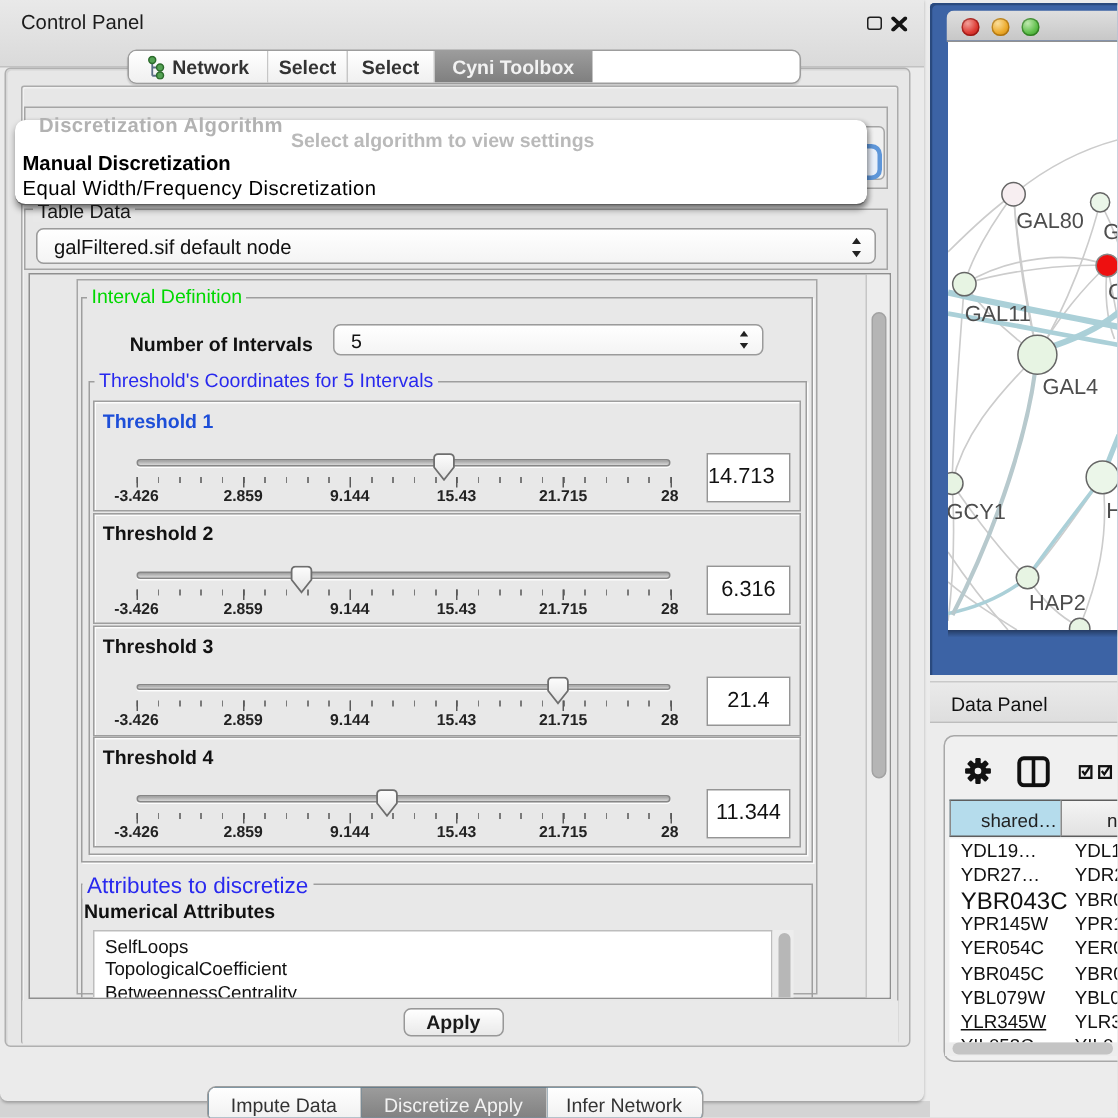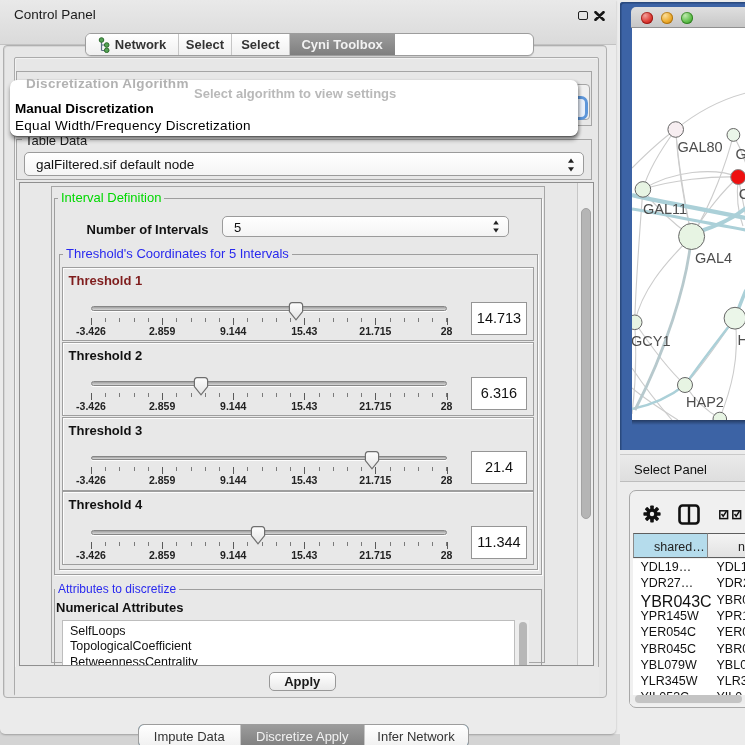--- a/index.html
+++ b/index.html
@@ -66,21 +66,21 @@
     <div class="abs" style="left:202px;top:32.5px;width:287px;height:21px;background:linear-gradient(#ffffff,#f4f4f4);border:1px solid #9b9b9b;border-radius:5px;">
       <div class="abs" style="left:11px;top:3px;font-size:13px;color:#111;">5</div>
       <svg class="abs" style="right:8px;top:3.5px;" width="8" height="13" viewBox="0 0 8 13">
         <path d="M4 0.5 L6.8 4.4 L1.2 4.4 Z" fill="#222"></path>
           <path d="M4 12.5 L6.8 8.6 L1.2 8.6 Z" fill="#222"></path>
       </svg>
     </div>
     <div class="abs" style="left:38.5px;top:70.5px;width:479px;height:316.5px;border:1px solid #9e9e9e;box-shadow:1px 1px 0 rgba(255,255,255,0.85);"></div>
     <div class="abs" style="left:43px;top:63px;font-size:13px;color:#2929ee;background:#e8e8e8;padding:0 3px;">Threshold's Coordinates for 5 Intervals</div>
     <div class="abs" style="left:42px;top:84.0px;width:471.5px;height:74px;border:1px solid #9e9e9e;background:#e8e8e8;box-shadow:inset 1px 1px 0 rgba(255,255,255,0.9);">
-      <div class="abs" style="left:5.5px;top:5px;font-size:13px;font-weight:bold;color:#7f1d1d;">Threshold 1</div>
+      <div class="abs" style="left:5.5px;top:5px;font-size:13px;font-weight:bold;color:#1d4ed8;">Threshold 1</div>
       <div class="abs" style="left:28.0px;top:38px;width:355.5px;height:4.5px;border:1px solid #868686;border-radius:2.5px;background:linear-gradient(#9f9f9f,#d8d8d8);box-shadow:0 1px 0 rgba(255,255,255,0.9);"></div>
       <div class="abs" style="left:28.0px;top:49.5px;width:356.5px;height:4px;background:repeating-linear-gradient(90deg,#7a7a7a 0,#7a7a7a 1px,transparent 1px,transparent 14.219999999999999px);"></div>
       <div class="abs" style="left:28.0px;top:49.5px;width:1px;height:7px;background:#5a5a5a;"></div>
       <div class="abs" style="left:3.0px;top:56.5px;width:50px;text-align:center;font-size:10.5px;font-weight:bold;color:#222;">-3.426</div>
       <div class="abs" style="left:99.1px;top:49.5px;width:1px;height:7px;background:#5a5a5a;"></div>
       <div class="abs" style="left:74.1px;top:56.5px;width:50px;text-align:center;font-size:10.5px;font-weight:bold;color:#222;">2.859</div>
       <div class="abs" style="left:170.2px;top:49.5px;width:1px;height:7px;background:#5a5a5a;"></div>
       <div class="abs" style="left:145.2px;top:56.5px;width:50px;text-align:center;font-size:10.5px;font-weight:bold;color:#222;">9.144</div>
       <div class="abs" style="left:241.3px;top:49.5px;width:1px;height:7px;background:#5a5a5a;"></div>
       <div class="abs" style="left:216.3px;top:56.5px;width:50px;text-align:center;font-size:10.5px;font-weight:bold;color:#222;">15.43</div>
@@ -90,21 +90,21 @@
       <div class="abs" style="left:358.5px;top:56.5px;width:50px;text-align:center;font-size:10.5px;font-weight:bold;color:#222;">28</div>
       <svg class="abs" style="left:225.2px;top:33.5px;" width="16" height="19" viewBox="0 0 16 19">
           <defs>
             <linearGradient id="th267" x1="0" y1="0" x2="0" y2="1">
               <stop offset="0" stop-color="#fdfdfd"></stop>
               <stop offset="1" stop-color="#e3e3e3"></stop>
             </linearGradient>
           </defs>
           <path d="M4 0.7 h8 a2.6 2.6 0 0 1 2.6 2.6 v6.2 L8 17.8 L1.4 9.5 v-6.2 A2.6 2.6 0 0 1 4 0.7 Z" fill="url(#th267)" stroke="#6e6e6e" stroke-width="1.2"></path>
         </svg>
-      <div class="abs" style="left:408px;top:33.5px;width:56px;height:33px;background:#fff;border:1px solid #959595;text-align:center;line-height:31px;font-size:14.5px;color:#111;">14.713</div>
+      <div class="abs" style="left:408px;top:33.5px;width:56px;height:33px;background:#fff;border:1px solid #959595;text-align:left;line-height:31px;font-size:14.5px;color:#111;">14.713</div>
     </div>
     <div class="abs" style="left:42px;top:159.0px;width:471.5px;height:74px;border:1px solid #9e9e9e;background:#e8e8e8;box-shadow:inset 1px 1px 0 rgba(255,255,255,0.9);">
       <div class="abs" style="left:5.5px;top:5px;font-size:13px;font-weight:bold;color:#111;">Threshold 2</div>
       <div class="abs" style="left:28.0px;top:38px;width:355.5px;height:4.5px;border:1px solid #868686;border-radius:2.5px;background:linear-gradient(#9f9f9f,#d8d8d8);box-shadow:0 1px 0 rgba(255,255,255,0.9);"></div>
       <div class="abs" style="left:28.0px;top:49.5px;width:356.5px;height:4px;background:repeating-linear-gradient(90deg,#7a7a7a 0,#7a7a7a 1px,transparent 1px,transparent 14.219999999999999px);"></div>
       <div class="abs" style="left:28.0px;top:49.5px;width:1px;height:7px;background:#5a5a5a;"></div>
       <div class="abs" style="left:3.0px;top:56.5px;width:50px;text-align:center;font-size:10.5px;font-weight:bold;color:#222;">-3.426</div>
       <div class="abs" style="left:99.1px;top:49.5px;width:1px;height:7px;background:#5a5a5a;"></div>
       <div class="abs" style="left:74.1px;top:56.5px;width:50px;text-align:center;font-size:10.5px;font-weight:bold;color:#222;">2.859</div>
       <div class="abs" style="left:170.2px;top:49.5px;width:1px;height:7px;background:#5a5a5a;"></div>
@@ -174,21 +174,21 @@
             <linearGradient id="th491" x1="0" y1="0" x2="0" y2="1">
               <stop offset="0" stop-color="#fdfdfd"></stop>
               <stop offset="1" stop-color="#e3e3e3"></stop>
             </linearGradient>
           </defs>
           <path d="M4 0.7 h8 a2.6 2.6 0 0 1 2.6 2.6 v6.2 L8 17.8 L1.4 9.5 v-6.2 A2.6 2.6 0 0 1 4 0.7 Z" fill="url(#th491)" stroke="#6e6e6e" stroke-width="1.2"></path>
         </svg>
       <div class="abs" style="left:408px;top:33.5px;width:56px;height:33px;background:#fff;border:1px solid #959595;text-align:center;line-height:31px;font-size:14.5px;color:#111;">11.344</div>
     </div>
     <div class="abs" style="left:33.5px;top:406px;width:488.8px;height:90px;border:1px solid #9e9e9e;"></div>
-    <div class="abs" style="left:35px;top:398.5px;font-size:12px;color:#2929ee;background:#e8e8e8;padding:0 3px;">Attributes to discretize</div>
+    <div class="abs" style="left:35px;top:398.5px;font-size:15px;color:#2929ee;background:#e8e8e8;padding:0 3px;">Attributes to discretize</div>
     <div class="abs" style="left:36px;top:417px;font-size:13px;font-weight:bold;color:#111;">Numerical Attributes</div>
     <div class="abs" style="left:42px;top:436.5px;width:453px;height:47.5px;background:#fff;border:1px solid #bdbdbd;border-bottom:none;"></div>
     <div class="abs" style="left:50px;top:441px;font-size:12.5px;color:#111;line-height:15.3px;">SelfLoops<br>TopologicalCoefficient<br>BetweennessCentrality</div>
     <div class="abs" style="left:495px;top:436.5px;width:14px;height:47.5px;background:#ededed;"></div>
     <div class="abs" style="left:498.5px;top:438.5px;width:8px;height:46px;background:#b7b7b7;border-radius:4px 4px 0 0;"></div>
 
     <div class="abs" style="left:557px;top:0;width:1px;height:484px;background:#c6c6c6;"></div>
     <div class="abs" style="left:558px;top:0;width:16.5px;height:484px;background:#ededed;"></div>
     <div class="abs" style="left:561px;top:25px;width:10px;height:311px;background:#b5b5b5;border:1px solid #a2a2a2;border-radius:5.5px;"></div>
   </div>
@@ -268,21 +268,21 @@
     <text x="63" y="234.5">GAL4</text>
     <text x="-1" y="318">GCY1</text>
     <text x="105.5" y="317">H</text>
     <text x="54" y="378.6">HAP2</text>
   </g>
 </svg>
 </div>
 <div class="abs" style="left:631.5px;top:420px;width:113.5px;height:5px;background:linear-gradient(rgba(0,0,0,0.4),rgba(0,0,0,0));"></div>
 
 <div class="abs" style="left:620px;top:453.5px;width:125px;height:28.5px;background:linear-gradient(#eaeaea,#dedede);border-top:1px solid #c9c9c9;border-bottom:1px solid #bdbdbd;">
-  <div class="abs" style="left:14px;top:7px;font-size:13px;color:#111;">Select Panel</div>
+  <div class="abs" style="left:14px;top:7px;font-size:13px;color:#111;">Data Panel</div>
 </div>
 <div class="abs" style="left:620px;top:482px;width:125px;height:263px;background:#ececec;"></div>
 <div class="abs" style="left:629px;top:490px;width:120px;height:218px;background:#f0f0f0;border:1px solid #a8a8a8;border-radius:7px 0 0 7px;overflow:hidden;">
 
   <svg class="abs" style="left:13px;top:14px;" width="18" height="18" viewBox="0 0 18 18">
     <g fill="#111">
       <circle cx="9" cy="9" r="5.6"></circle>
       <g transform="translate(9,9)">
         <rect x="-1.8" y="-8.6" width="3.6" height="4" rx="0.8"></rect>
         <rect x="-1.8" y="-8.6" width="3.6" height="4" rx="0.8" transform="rotate(45)"></rect>
@@ -323,21 +323,21 @@
   <div class="abs" style="left:7.5px;top:34.1px;width:66px;font-size:16px;color:#111;white-space:nowrap;">YBR043C</div>
   <div class="abs" style="left:83.5px;top:34.1px;width:30px;font-size:12.5px;color:#111;white-space:nowrap;">YBR0</div>
   <div class="abs" style="left:7.5px;top:50.4px;width:66px;font-size:12.5px;color:#111;white-space:nowrap;">YPR145W</div>
   <div class="abs" style="left:83.5px;top:50.4px;width:30px;font-size:12.5px;color:#111;white-space:nowrap;">YPR1</div>
   <div class="abs" style="left:7.5px;top:66.7px;width:66px;font-size:12.5px;color:#111;white-space:nowrap;">YER054C</div>
   <div class="abs" style="left:83.5px;top:66.7px;width:30px;font-size:12.5px;color:#111;white-space:nowrap;">YER0</div>
   <div class="abs" style="left:7.5px;top:83.0px;width:66px;font-size:12.5px;color:#111;white-space:nowrap;">YBR045C</div>
   <div class="abs" style="left:83.5px;top:83.0px;width:30px;font-size:12.5px;color:#111;white-space:nowrap;">YBR0</div>
   <div class="abs" style="left:7.5px;top:99.3px;width:66px;font-size:12.5px;color:#111;white-space:nowrap;">YBL079W</div>
   <div class="abs" style="left:83.5px;top:99.3px;width:30px;font-size:12.5px;color:#111;white-space:nowrap;">YBL0</div>
-  <div class="abs" style="left:7.5px;top:115.6px;width:66px;font-size:12.5px;color:#111;white-space:nowrap;">YLR345W</div>
+  <div class="abs" style="left:7.5px;top:115.6px;width:66px;font-size:12.5px;color:#111;white-space:nowrap;text-decoration:underline;">YLR345W</div>
   <div class="abs" style="left:83.5px;top:115.6px;width:30px;font-size:12.5px;color:#111;white-space:nowrap;">YLR3</div>
   <div class="abs" style="left:7.5px;top:131.9px;width:66px;font-size:12.5px;color:#111;white-space:nowrap;">YIL053C</div>
   <div class="abs" style="left:83.5px;top:131.9px;width:30px;font-size:12.5px;color:#111;white-space:nowrap;">YIL0</div>
 </div>
 
 <div class="abs" style="left:630px;top:694.5px;width:115px;height:9px;background:#ededed;">
   <div class="abs" style="left:5px;top:0.5px;width:107px;height:7.5px;background:#c4c4c4;border-radius:4px;"></div>
 </div>
 
 </body></html>

